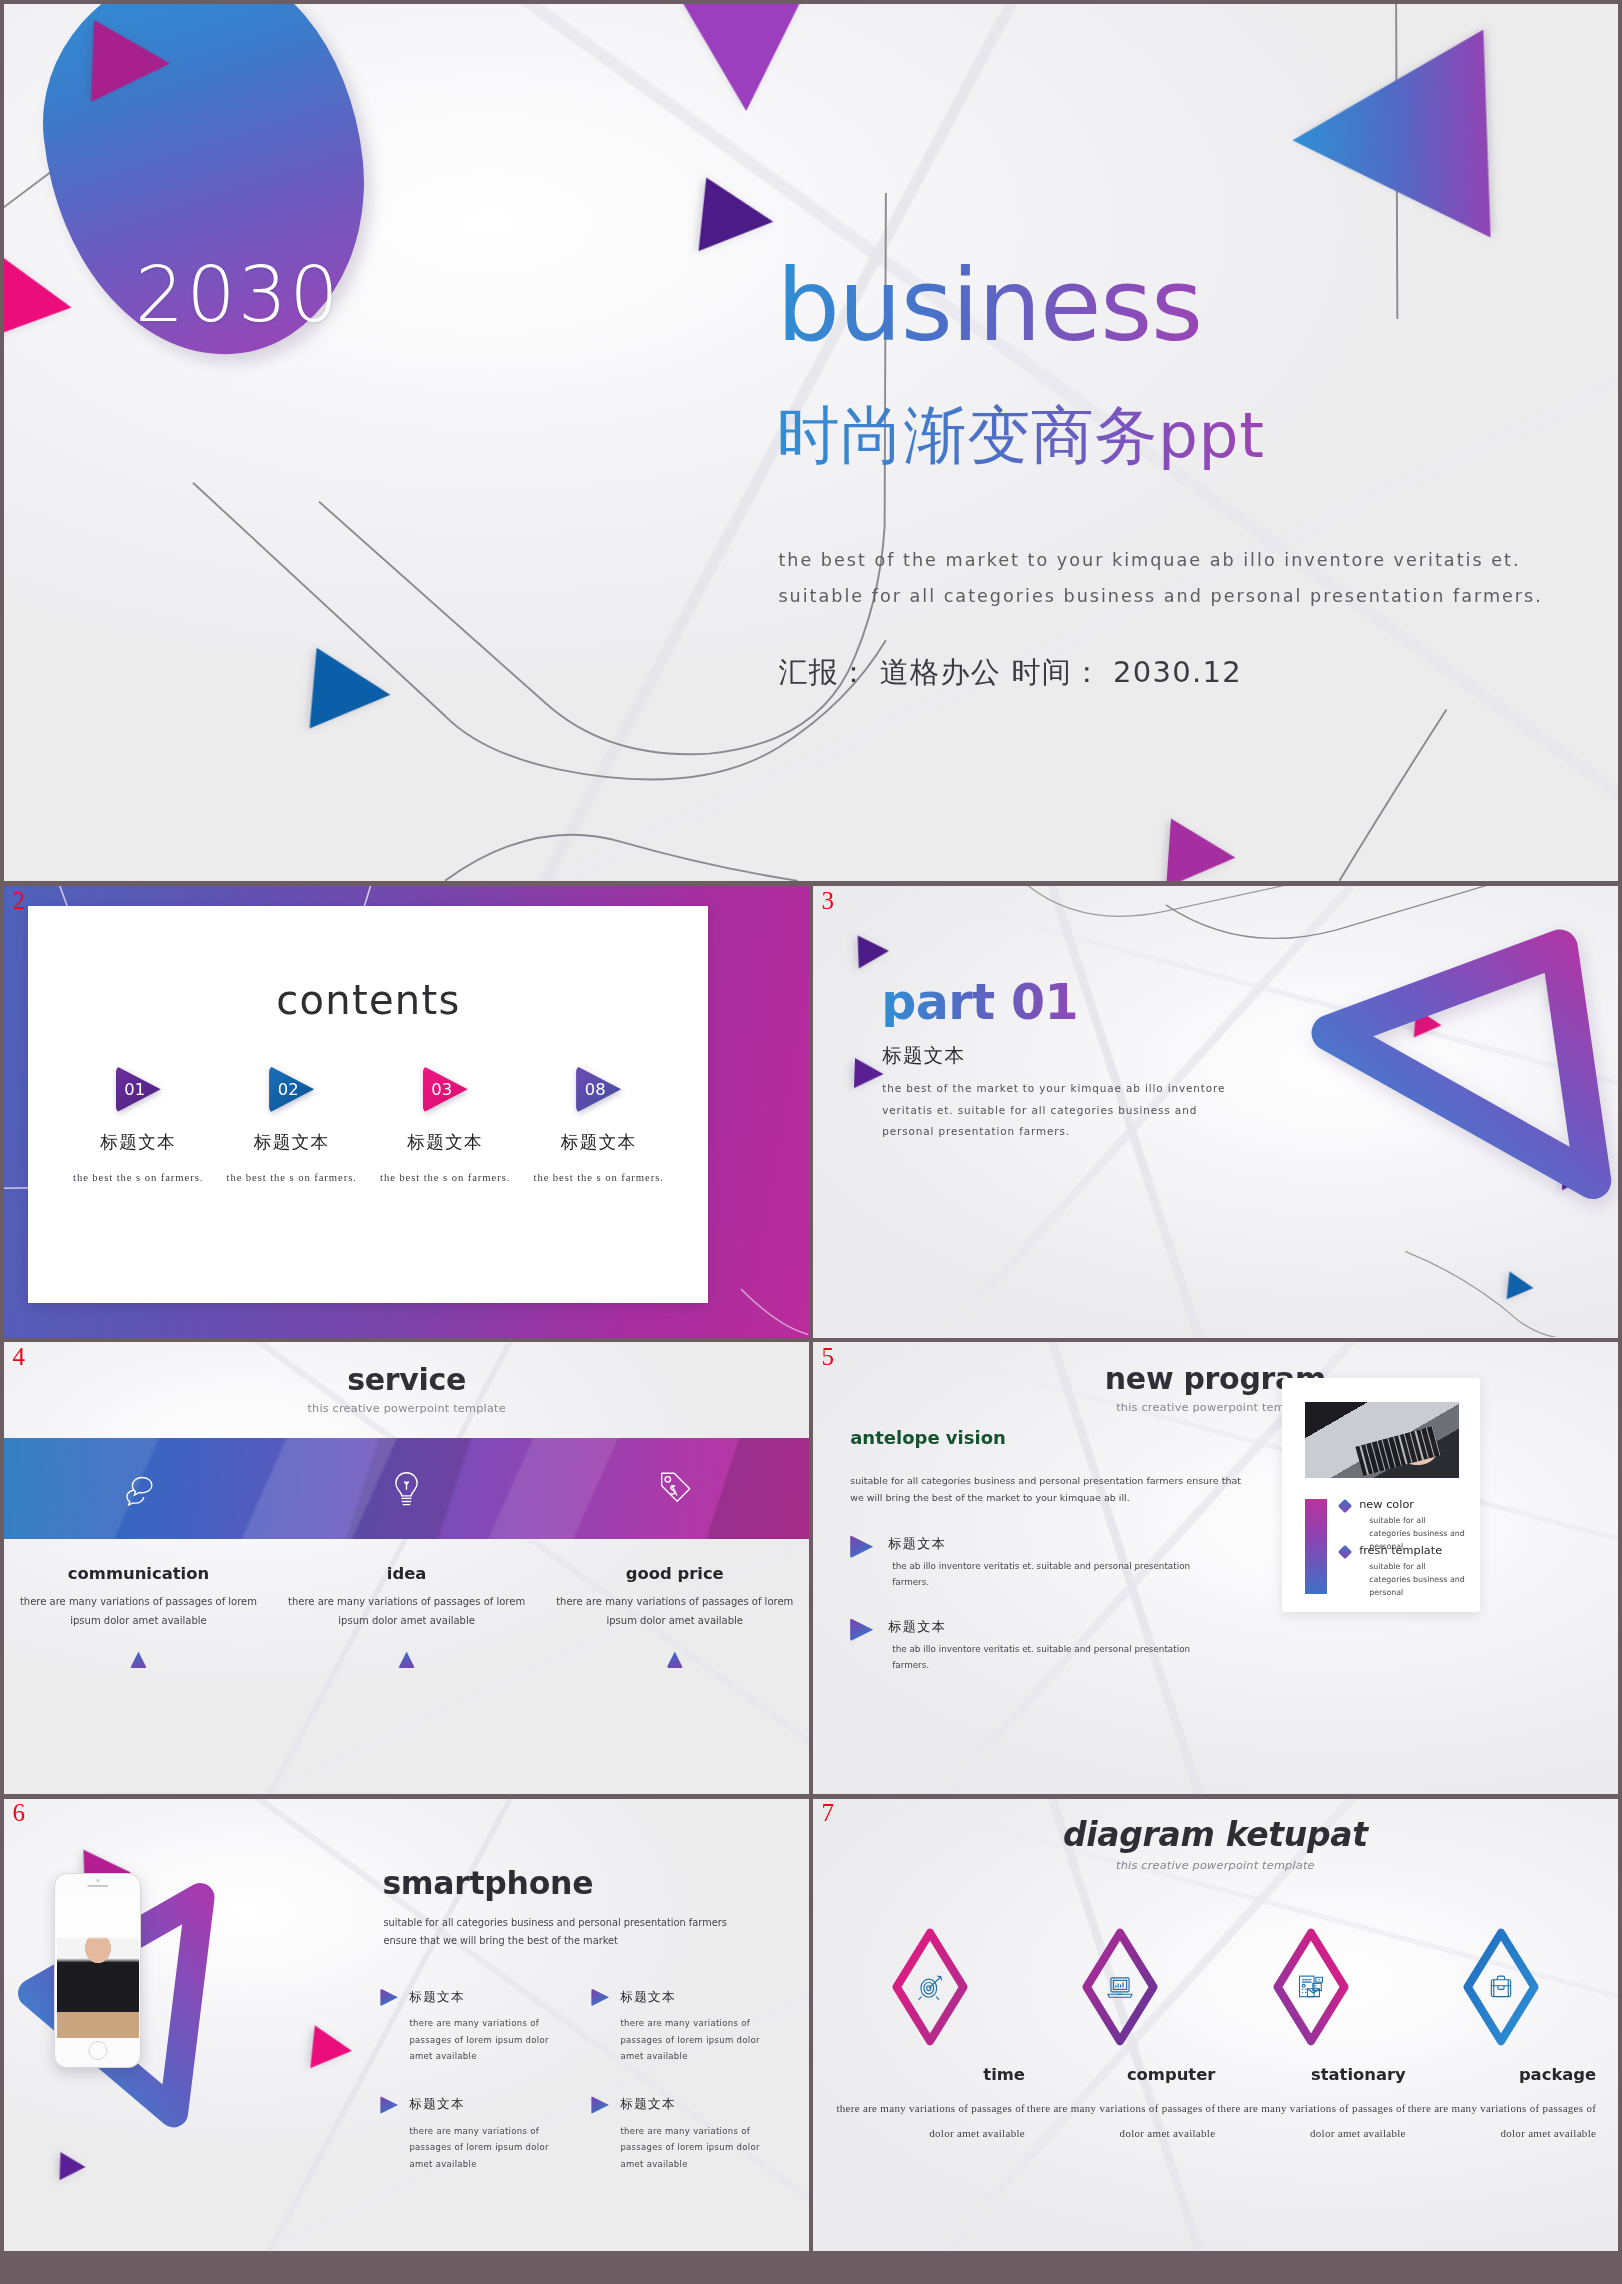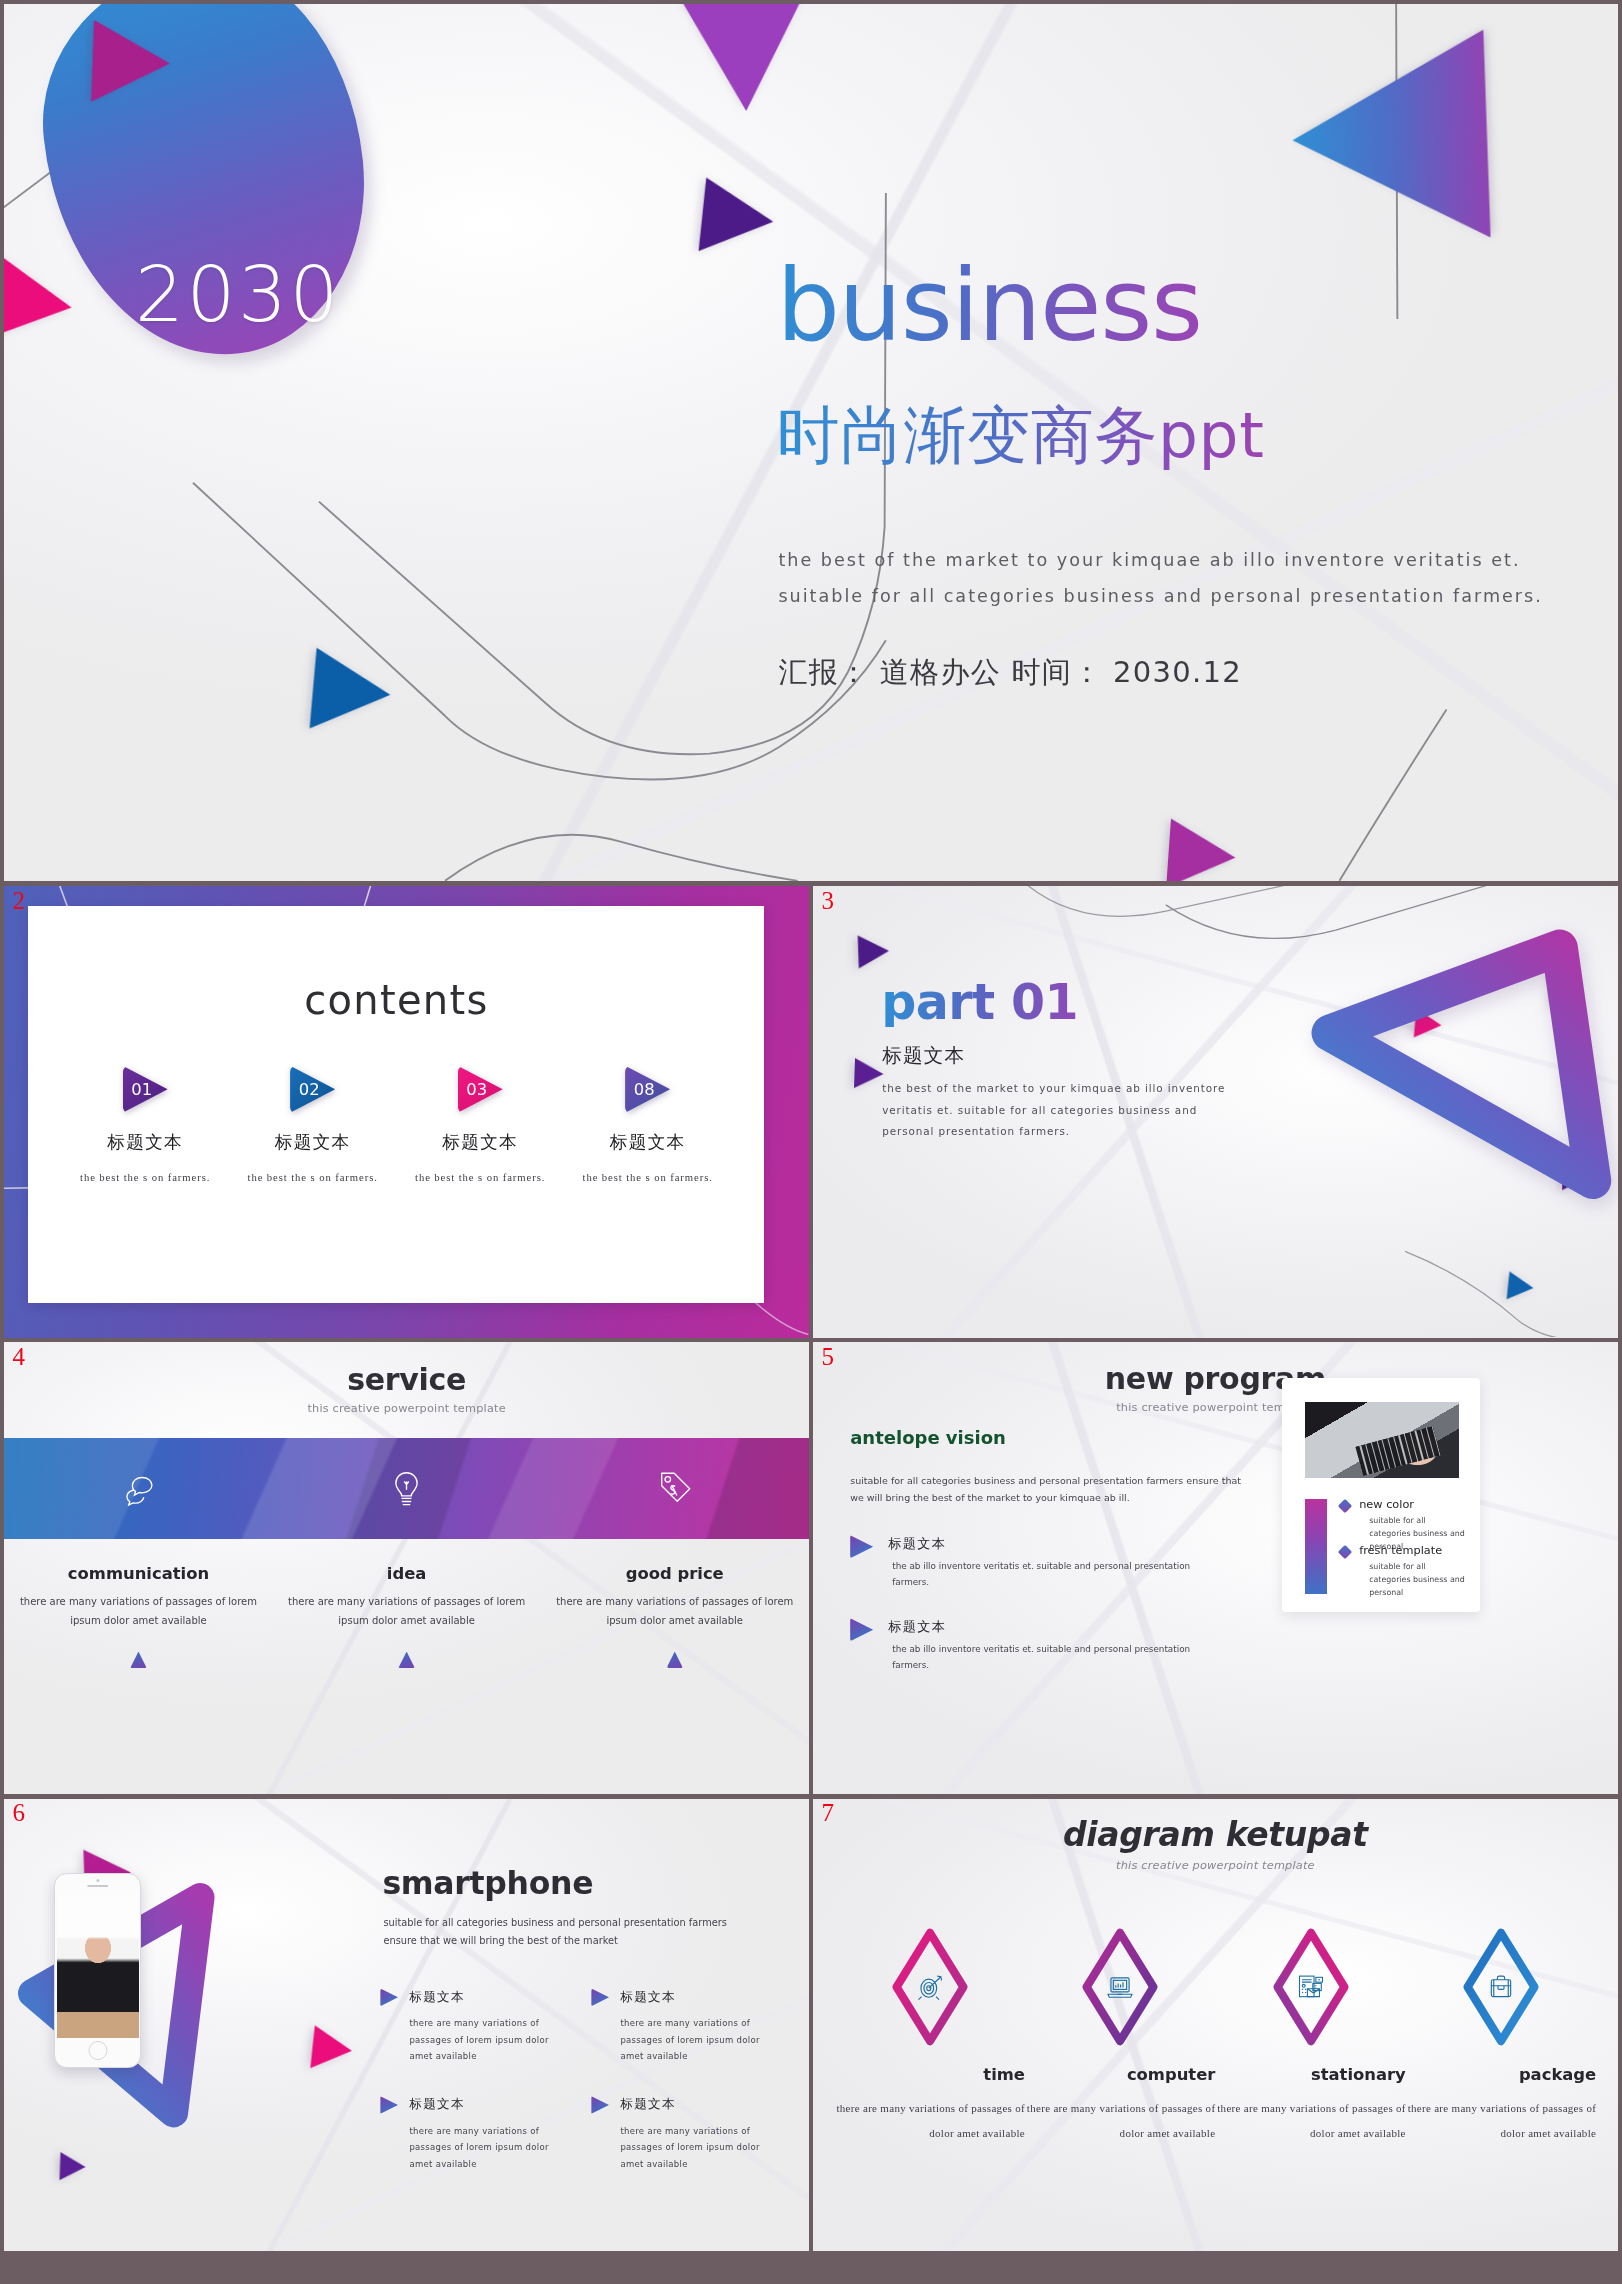--- a/index.html
+++ b/index.html
@@ -89,21 +89,21 @@
     font-size:29px; color:#3a3a40; letter-spacing:1.3px;
     font-family:"DejaVu Sans", sans-serif;
   }
   .curve { position:absolute; inset:0; pointer-events:none; }
 
   
   .s2bg { position:absolute; inset:0;
     background:linear-gradient(100deg,#4f62bb 0%,#5d55b4 22%,#7a45ab 52%,#a52fa0 78%,#bb2b9c 100%); }
   .s2-lines { position:absolute; inset:0; }
   .s2-card {
-    position:absolute; left:24px; top:20px; width:736px; height:397px;
+    position:absolute; left:24px; top:20px; width:680px; height:397px;
     background:#fff; box-shadow:0 2.5px 11.3px rgba(40,20,60,.18);
   }
   .s2-h { text-align:center; font-size:40px; font-weight:400; color:#2e2e33;
     letter-spacing:1.3px; margin-top:71px; font-family:"DejaVu Sans", sans-serif; }
   .s2-cols { display:flex; margin-top:43px; padding:0 33px; }
   .s2-col { flex:1; text-align:center; }
   .s2-tri { width:45px; height:47px; margin:0 auto; position:relative;
     filter:drop-shadow(1.3px 2.5px 3.2px rgba(60,40,90,.30)); }
   .s2-tri i { display:block; width:100%; height:100%;
     clip-path: polygon(0 0, 100% 50%, 0 100%); border-radius:12%; }

